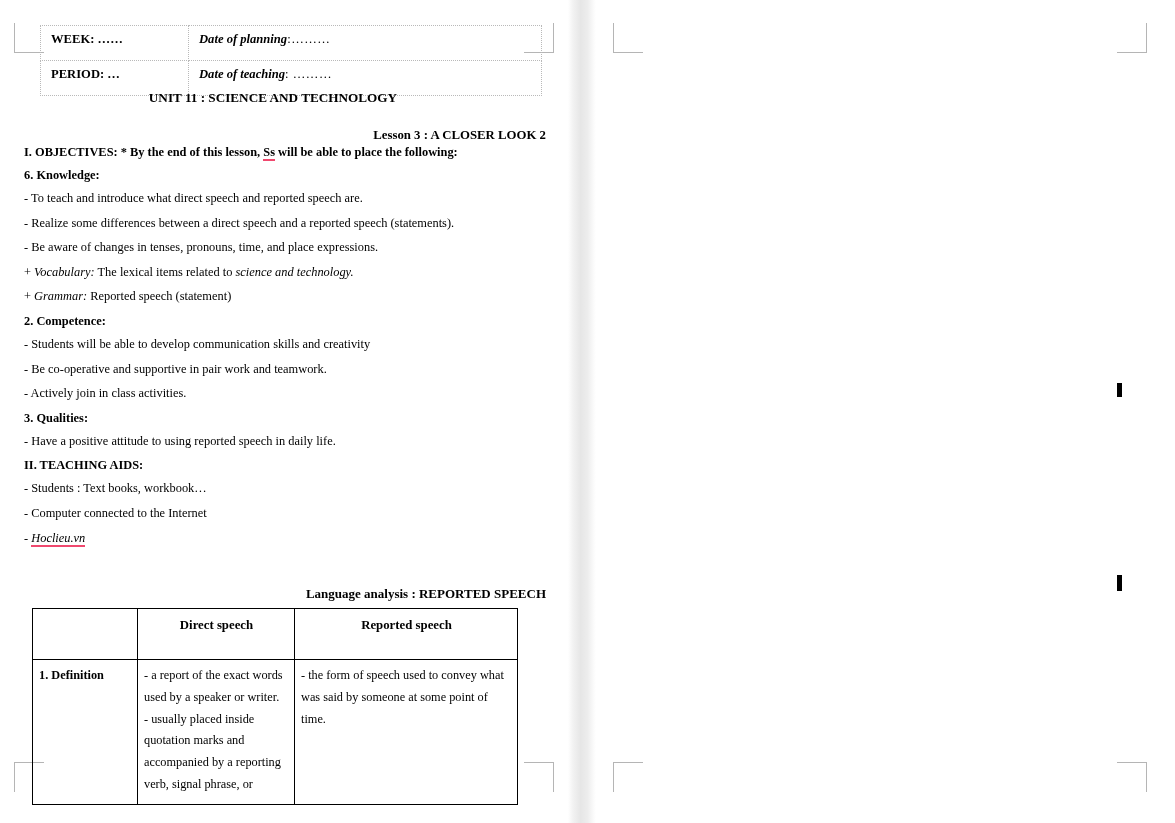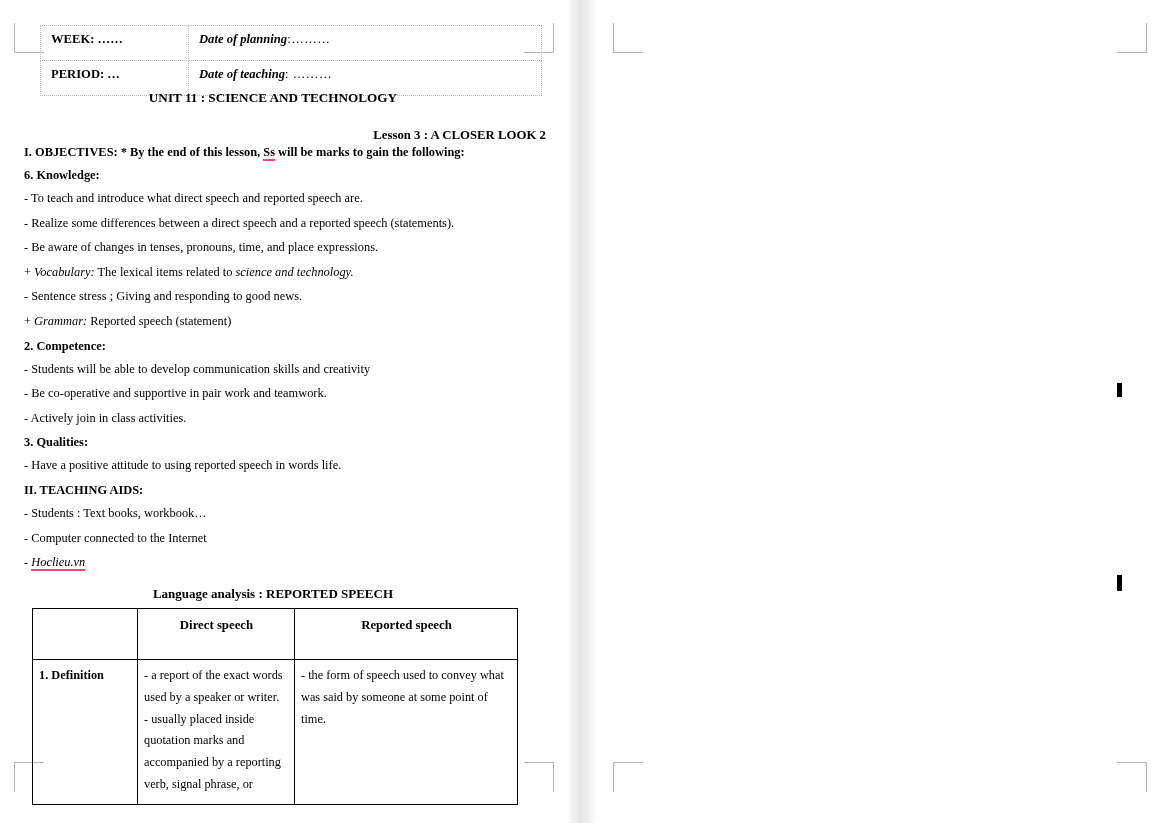--- a/index.html
+++ b/index.html
@@ -77,21 +77,21 @@
     position: absolute; left: 0; top: 116px; width: 546px;
     text-align: right; font-weight: bold; font-size: 12.8px; margin-top: 12px;
   }
 
   #left-text {
     position: absolute; left: 24px; top: 145px; width: 520px;
   }
 
   .la-title {
     position: absolute; left: 0; top: 586px; width: 546px;
-    text-align: center; font-weight: bold; font-size: 13px;
+    text-align: right; font-weight: bold; font-size: 13px;
   }
 
   
   table.grid {
     border-collapse: collapse;
     table-layout: fixed;
     font-size: 12.3px;
   }
   table.grid td {
     border: 1px solid #000;
@@ -176,40 +176,39 @@
         </td>
       </tr>
     </tbody>
       </table>
 
     <div class="title-unit">UNIT 11 : SCIENCE AND TECHNOLOGY</div>
     <div class="title-lesson">Lesson 3 : A CLOSER LOOK 2</div>
 
     <div id="left-text">
 
-      <div class="para bold"><span>I. OBJECTIVES: * By the end of this lesson, </span><span class="spell">Ss</span><span> will be marks to gain the following:</span></div>
+      <div class="para bold"><span>I. OBJECTIVES: * By the end of this lesson, </span><span class="spell">Ss</span><span> will be able to place the following:</span></div>
 
       <div class="para bold">6. Knowledge:</div>
       <div class="para">- To teach and introduce what direct speech and reported speech are.</div>
       <div class="para">- Realize some differences between a direct speech and a reported speech (statements).</div>
       <div class="para">- Be aware of changes in tenses, pronouns, time, and place expressions.</div>
 
       <div class="para"><span>+ </span><span class="i">Vocabulary:</span><span> The lexical items related to </span><span class="i">science and technology.</span></div>
 
-      <div class="para">- Sentence stress ; Giving and responding to good news.</div>
 
       <div class="para"><span>+ </span><span class="i">Grammar:</span><span> Reported speech (statement)</span></div>
 
       <div class="para bold">2. Competence:</div>
       <div class="para">- Students will be able to develop communication skills and creativity</div>
       <div class="para">- Be co-operative and supportive in pair work and teamwork.</div>
       <div class="para">- Actively join in class activities.</div>
 
       <div class="para bold">3. Qualities:</div>
-      <div class="para">- Have a positive attitude to using reported speech in words life.</div>
+      <div class="para">- Have a positive attitude to using reported speech in daily life.</div>
 
       <div class="para bold">II. TEACHING AIDS:</div>
       <div class="para">- Students : Text books, workbook…</div>
       <div class="para">- Computer connected to the Internet</div>
 
       <div class="para"><span>- </span><span class="i spell">Hoclieu.vn</span></div>
 
     </div>
 
     <div class="la-title">Language analysis : REPORTED SPEECH</div>

